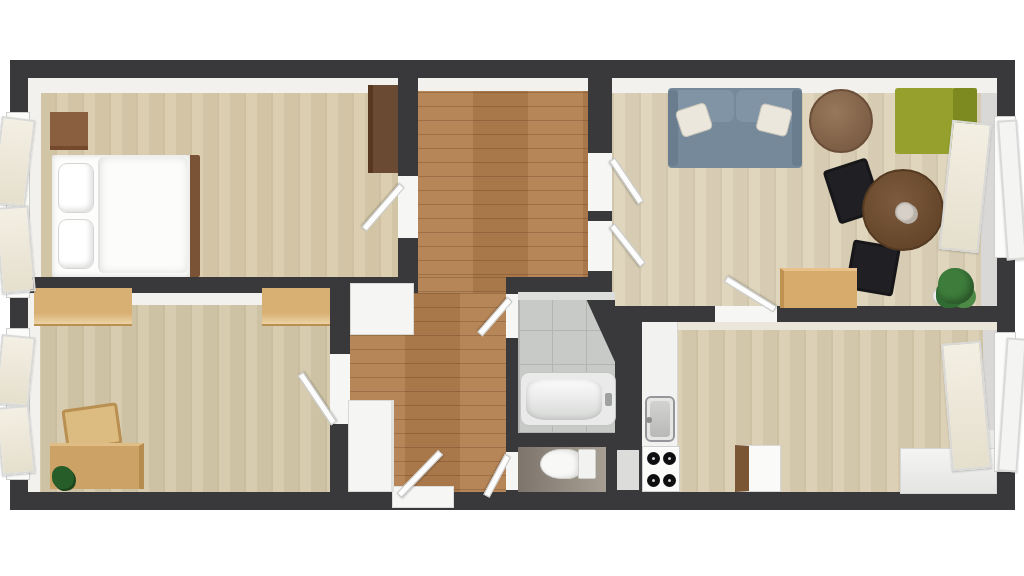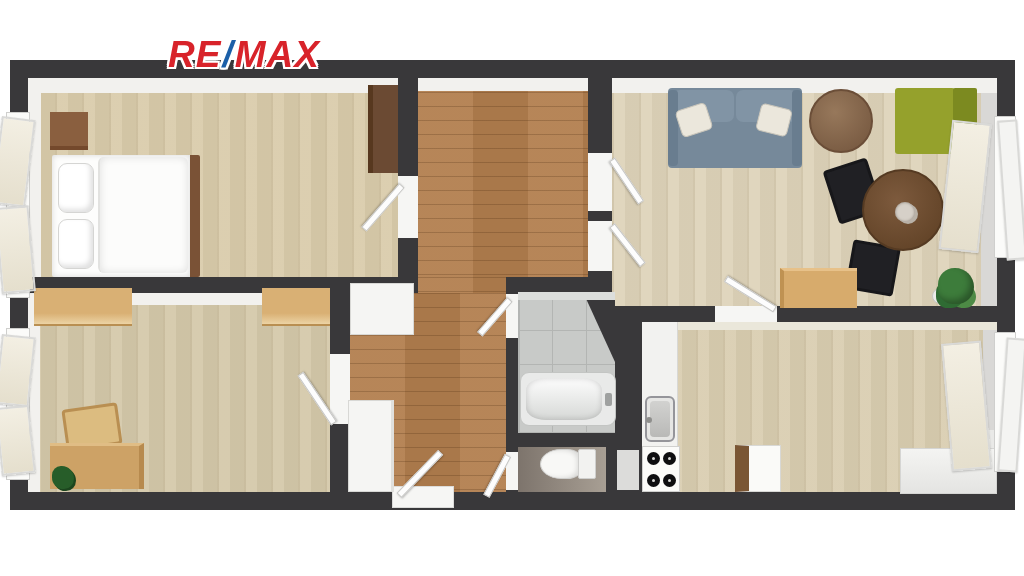--- a/index.html
+++ b/index.html
@@ -162,17 +162,14 @@
   <div class="abs sash" style="left:2px;top:408px;width:34px;height:68px;transform:rotate(-6deg);transform-origin:bottom left;"></div>
 
   <div class="abs winframe" style="left:994px;top:116px;width:22px;height:142px;"></div>
   <div class="abs sash" style="left:1002px;top:120px;width:20px;height:140px;transform:rotate(-4deg);background:#f4f4f2;"></div>
   <div class="abs sash" style="left:952px;top:124px;width:40px;height:130px;transform:rotate(6deg);transform-origin:top right;"></div>
 
   <div class="abs winframe" style="left:994px;top:332px;width:22px;height:140px;"></div>
   <div class="abs sash" style="left:1002px;top:338px;width:20px;height:134px;transform:rotate(4deg);background:#f4f4f2;"></div>
   <div class="abs sash" style="left:952px;top:340px;width:40px;height:128px;transform:rotate(-5deg);transform-origin:bottom right;"></div>
 
-  <div id="logo" class="abs" style="left:168px;top:34px;">
-    <span class="re">RE</span><span class="slash">/</span><span class="max">MAX</span>
-  </div>
 
 </div>
 
 </body></html>

